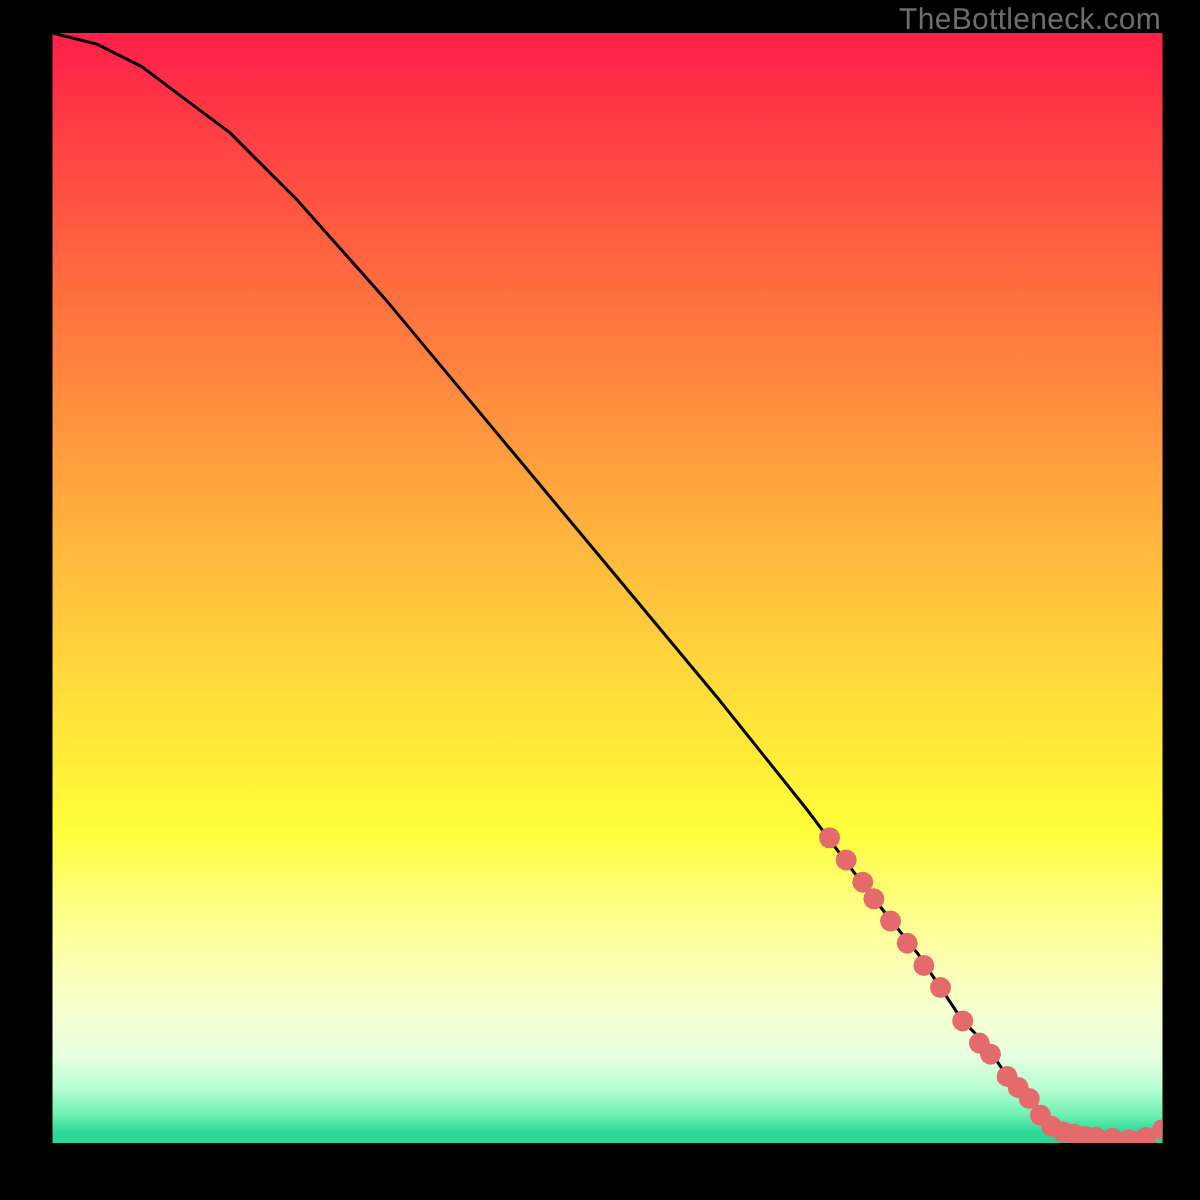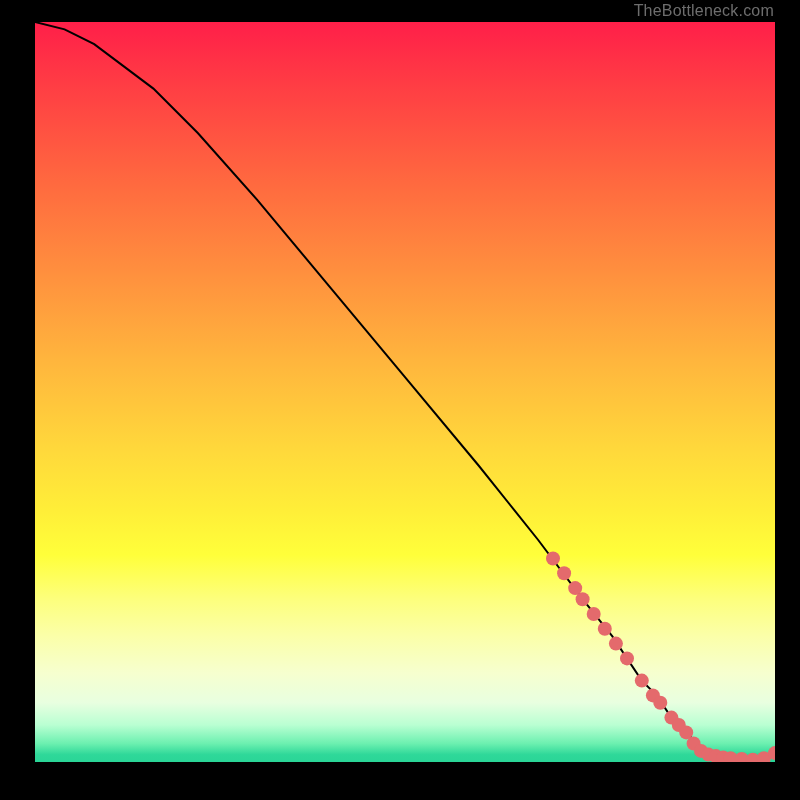--- a/index.html
+++ b/index.html
@@ -41,21 +41,21 @@
       #6cf0b0 97.5%,
       #2fd899 99%,
       #2ad597 100%
     );
   }
   .watermark {
     position: absolute;
     top: 2px;
     right: 26px;
     color: #6d6d6d;
-    font-size: 16px;
+    font-size: 20px;
     font-weight: 500;
     letter-spacing: 0.2px;
     user-select: none;
   }
   svg.overlay {
     position: absolute;
     left: 0;
     top: 0;
     width: 740px;
     height: 740px;

